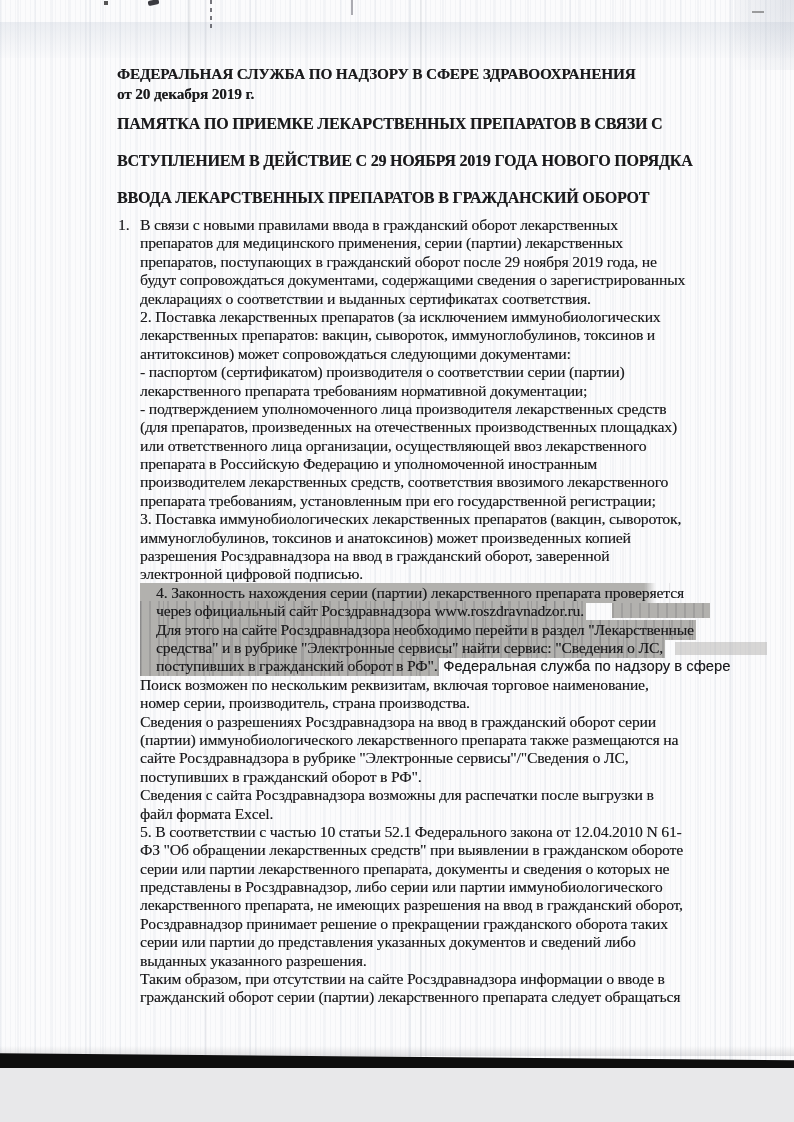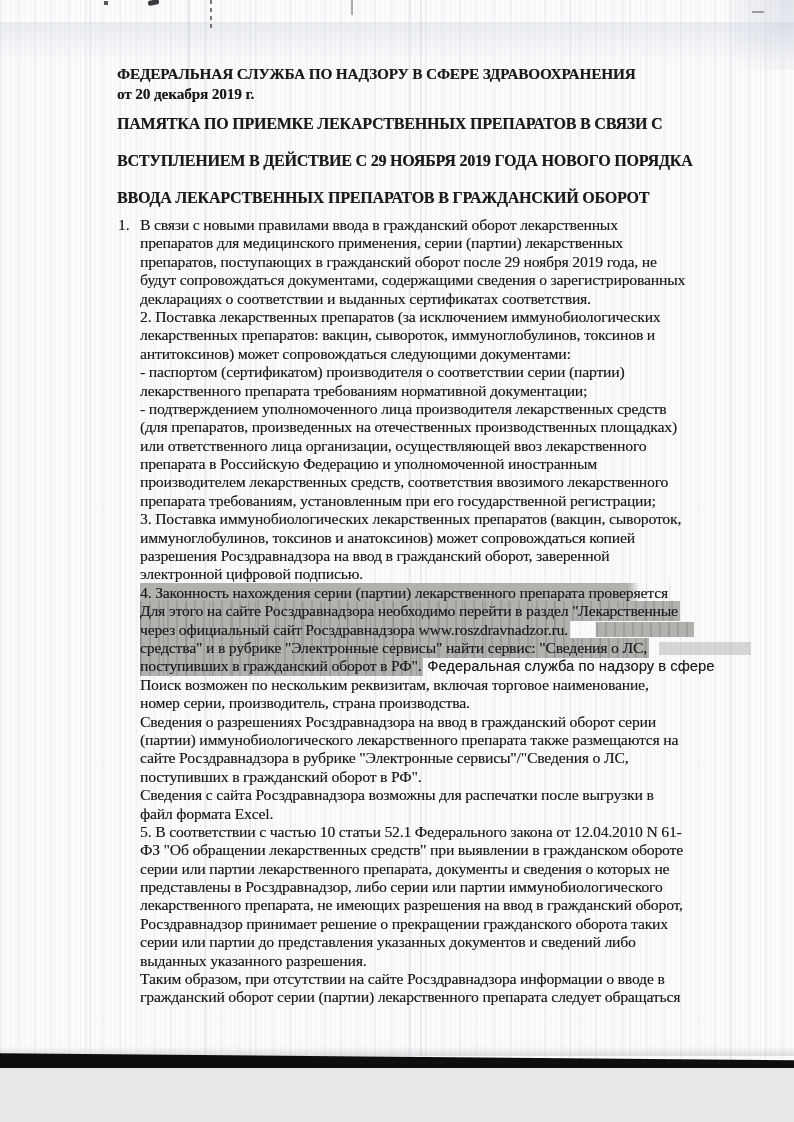--- a/index.html
+++ b/index.html
@@ -39,21 +39,21 @@
   .doc { position:absolute; left:140px; top:216px; font-size:15.6px; line-height:18.4px;
     letter-spacing:-0.15px; text-shadow:0.2px 0 0 rgba(25,25,28,0.5); }
   .marker { position:absolute; left:-22px; top:0; }
   .ln { height:18.4px; white-space:nowrap; }
 
   .hl {
     background-color:#b2b1ae;
     background-image:
       repeating-linear-gradient(90deg, rgba(30,30,40,0.13) 0 2px, rgba(0,0,0,0) 2px 9px),
       repeating-linear-gradient(90deg, rgba(60,60,70,0.18) 0 1px, transparent 1px 23px);
-    padding:1px 2px 2px 0;
+    padding:1px 2px 2px 16px;
   }
   .hl-fade {
     background-color:transparent;
     background-image:
       linear-gradient(90deg, #b2b1ae 0, #b2b1ae calc(100% - 42px), rgba(178,177,174,0) calc(100% - 30px)),
       repeating-linear-gradient(90deg, rgba(60,60,70,0.10) 0 1px, transparent 1px 23px);
   }
   .hl-tail  { display:inline-block; width:98px; height:15px; background:#b2b1ae; margin-left:26px;
     vertical-align:-2px;
     background-image:repeating-linear-gradient(90deg, rgba(30,30,40,0.12) 0 2px, transparent 2px 9px); }
@@ -110,33 +110,33 @@
         <div class="ln">антитоксинов) может сопровождаться следующими документами:</div>
         <div class="ln">- паспортом (сертификатом) производителя о соответствии серии (партии)</div>
         <div class="ln">лекарственного препарата требованиям нормативной документации;</div>
         <div class="ln">- подтверждением уполномоченного лица производителя лекарственных средств</div>
         <div class="ln">(для препаратов, произведенных на отечественных производственных площадках)</div>
         <div class="ln">или ответственного лица организации, осуществляющей ввоз лекарственного</div>
         <div class="ln">препарата в Российскую Федерацию и уполномоченной иностранным</div>
         <div class="ln">производителем лекарственных средств, соответствия ввозимого лекарственного</div>
         <div class="ln">препарата требованиям, установленным при его государственной регистрации;</div>
         <div class="ln">3. Поставка иммунобиологических лекарственных препаратов (вакцин, сывороток,</div>
-        <div class="ln">иммуноглобулинов, токсинов и анатоксинов) может сопровождаться копией</div>
+        <div class="ln">иммуноглобулинов, токсинов и анатоксинов) может произведенных копией</div>
         <div class="ln">разрешения Росздравнадзора на ввод в гражданский оборот, заверенной</div>
         <div class="ln">электронной цифровой подписью.</div>
       </div>
 
     <div class="ln">
       <span class="hl hl-fade">4. Законность нахождения серии (партии) лекарственного препарата проверяется</span>
     </div>
     <div class="ln">
-      <span class="hl">Для этого на сайте Росздравнадзора необходимо перейти в раздел "Лекарственные</span>
+      <span class="hl">через официальный сайт Росздравнадзора www.roszdravnadzor.ru.</span><span class="hl-tail"></span>
     </div>
     <div class="ln">
-      <span class="hl">через официальный сайт Росздравнадзора www.roszdravnadzor.ru.</span><span class="hl-tail"></span>
+      <span class="hl">Для этого на сайте Росздравнадзора необходимо перейти в раздел "Лекарственные</span>
     </div>
     <div class="ln">
       <span class="hl">средства" и в рубрике "Электронные сервисы" найти сервис: "Сведения о ЛС,</span><span class="hl-tail2"></span>
     </div>
     <div class="ln">
       <span class="hl">поступивших в гражданский оборот в РФ".</span>
       <a class="lk">Федеральная служба по надзору в сфере</a>
     </div>
 
     <div>

